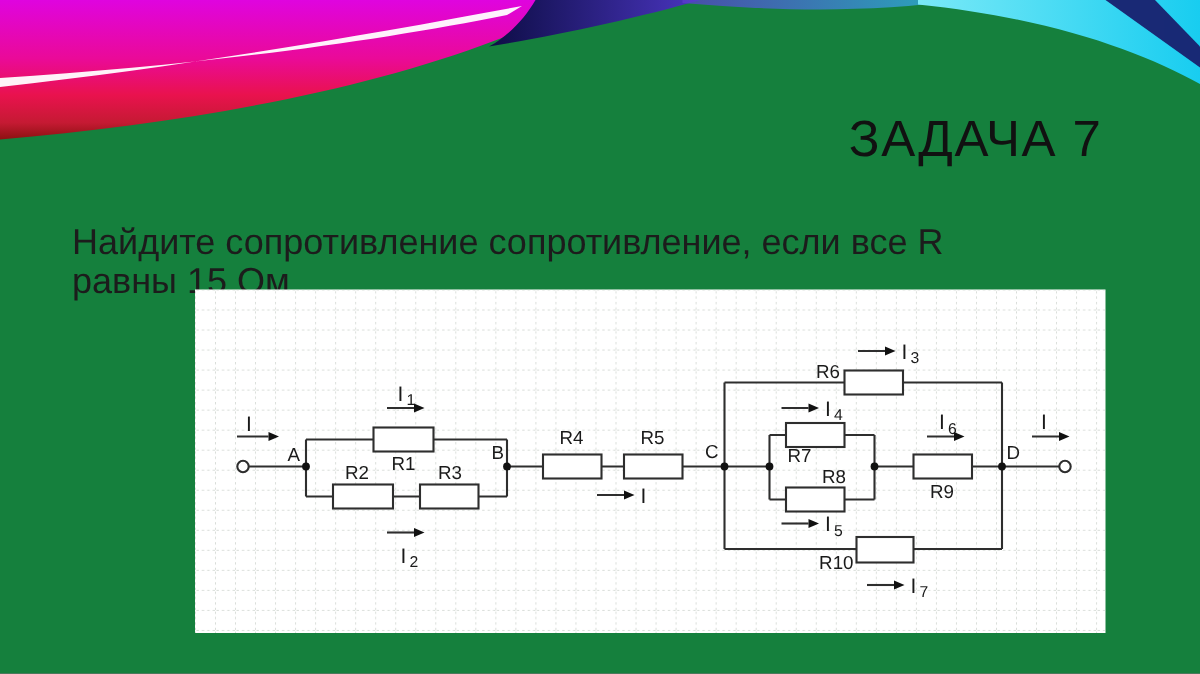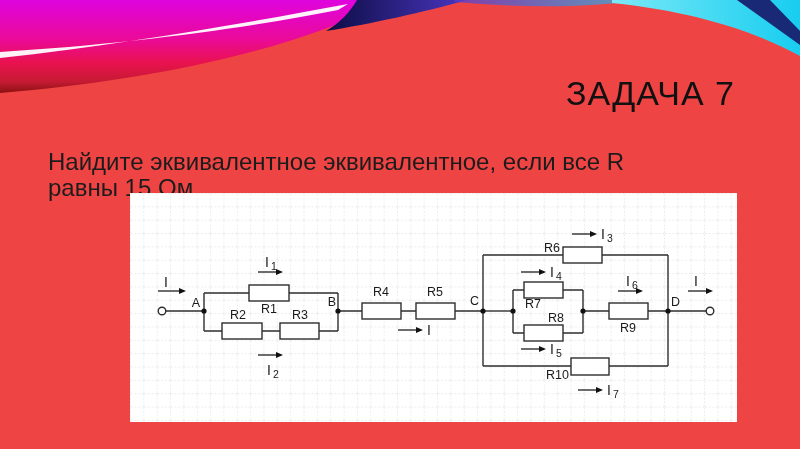--- a/index.html
+++ b/index.html
@@ -1,17 +1,17 @@
 <!DOCTYPE html>
 <html><head>
 <meta charset="utf-8">
 <style>
   html,body{margin:0;padding:0;background:#777;}
   .slide{
-    position:relative;width:800px;height:449px;background:#ef4444;
+    position:relative;width:800px;height:449px;background:#15803d;
     overflow:hidden;font-family:"Liberation Sans",sans-serif;
   }
   .wave-svg{position:absolute;left:0;top:0;width:800px;height:100px;z-index:1;display:block;}
   .page-title{
     position:absolute;top:74px;right:65px;z-index:2;
     font-size:34px;font-weight:400;color:#111;letter-spacing:1px;
     white-space:nowrap;
   }
   .body-text{
     position:absolute;left:48px;top:149px;z-index:2;color:#1c1c1c;
@@ -63,21 +63,21 @@
     <path fill="#ffffff" opacity="0.95" d="M0,52 C130,44 248,28 338,10 L348,4 C252,22 126,44 0,58 Z"></path>
     <path fill="url(#nv)" d="M357,0 C350,12 340,23 326,31 C370,24 425,12 467,0 Z"></path>
     <path fill="url(#pp)" opacity="0.75" d="M455,0 L640,0 C580,9 512,7 455,2 Z"></path>
     <path fill="url(#cy)" d="M612,0 L800,0 L800,56 C760,34 700,12 612,3 Z"></path>
     <path fill="#18206e" opacity="0.95" d="M737,0 L770,0 L800,31 L800,45 Z"></path>
   </svg>
 
   <div class="page-title">ЗАДАЧА 7</div>
 
   <div class="body-text">
-    <span class="line">Найдите эквивалентное эквивалентное, если все R</span>
+    <span class="line">Найдите сопротивление сопротивление, если все R</span>
     <span class="line">равны 15 Ом</span>
   </div>
 
   <div class="circuit-figure">
     <svg class="circuit-svg" viewBox="0 0 607 229">
       <defs>
         <pattern id="grid" width="13.35" height="13.35" patternUnits="userSpaceOnUse">
           <path d="M13.35 0 H0 V13.35" fill="none" stroke="#c9cfc9" stroke-width="0.9" stroke-dasharray="1.6 2"></path>
         </pattern>
       </defs>

